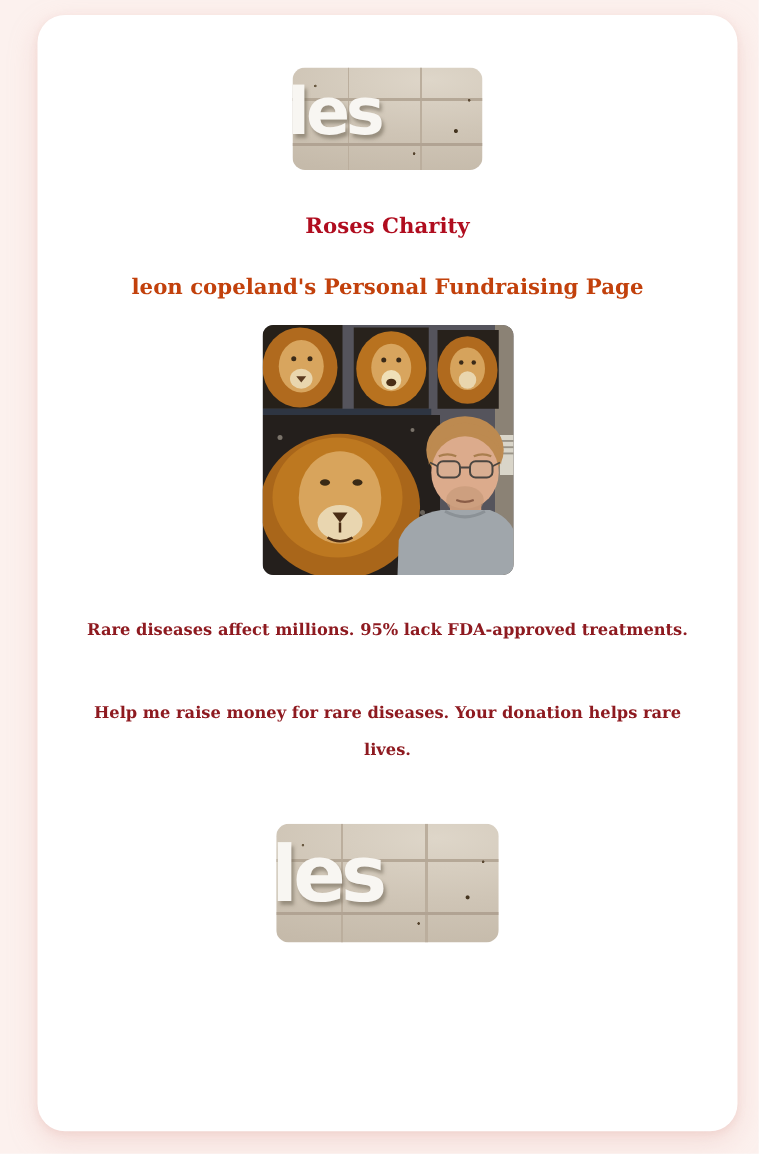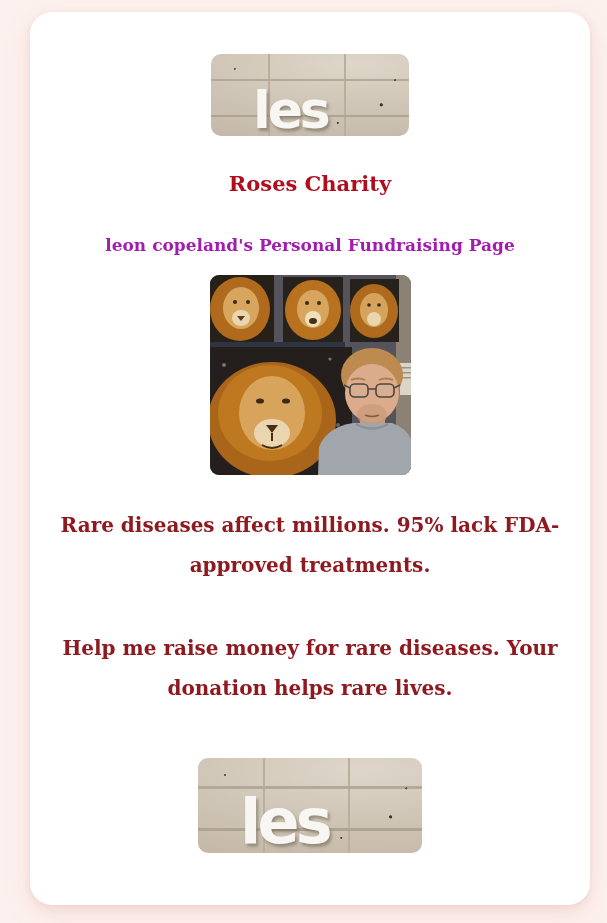--- a/index.html
+++ b/index.html
@@ -13,56 +13,55 @@
     position:absolute;left:30px;top:12px;
     width:560px;height:893px;
     background:#ffffff;
     border-radius:22px;
     box-shadow:0 8px 22px rgba(228,178,172,0.35), 0 2px 6px rgba(228,178,172,0.25);
     display:flex;flex-direction:column;align-items:center;
   }
   
   .logo{
     position:relative;border-radius:10px;overflow:hidden;
-    display:flex;align-items:flex-end;
+    display:flex;align-items:flex-start;
     background-image:
       radial-gradient(3px 3px at 86% 62%, #44341f 40%, transparent 65%),
       radial-gradient(2px 2px at 93% 32%, #5a4832 40%, transparent 65%),
       radial-gradient(2px 2px at 64% 84%, #54422c 40%, transparent 65%),
       radial-gradient(2px 2px at 12% 18%, #6a5a42 40%, transparent 65%),
       linear-gradient(to bottom, transparent 30%, #b5a897 30%, #b5a897 32.5%, transparent 32.5%, transparent 74%, #b1a393 74%, #b1a393 76.5%, transparent 76.5%),
       linear-gradient(to right, transparent 29%, #bbae9d 29%, #bbae9d 30%, transparent 30%, transparent 67%, #bbae9d 67%, #bbae9d 68%, transparent 68%),
       radial-gradient(140% 95% at 72% 12%, #ded6c9 0%, #cfc5b6 55%, #c5baaa 100%);
-    padding-left: 46px;
   }
   .logo-top{width:152px;height:82px;margin-top:42px;}
   .logo-bottom{width:178px;height:95px;margin-top:30px;}
   .logo-text{
     font-family:"DejaVu Sans","Liberation Sans",sans-serif;
     font-weight:bold;color:#f8f6f2;line-height:1;
     letter-spacing:-0.06em;margin-left:-4px;margin-top:10px;
     text-shadow:2px 3px 3px rgba(108,98,82,0.55);
     user-select:none;
   }
   .logo-top .logo-text{font-size:52px;}
   .logo-bottom .logo-text{font-size:62px;}
   
   .eyebrow{margin-top:42px;font-size:16px;font-weight:bold;color:#8e1a20;}
-  .charity-name{margin-top:35px;font-size:21px;font-weight:bold;color:#b00d1f;}
-  .subtitle{margin-top:39px;font-size:17px;font-weight:bold;color:#a21caf;text-align:center;}
+  .charity-name{margin-top:35px;font-size:17px;font-weight:bold;color:#b00d1f;}
+  .subtitle{margin-top:29px;font-size:17px;font-weight:bold;color:#c2410c;text-align:center;}
   
   .photo{
     margin-top:20px;width:201px;height:200px;border-radius:9px;overflow:hidden;
     flex-shrink:0;
   }
   .photo svg{display:block;}
   
   .para{
     max-width:500px;text-align:center;
-    font-size:20px;font-weight:bold;color:#8e1a20;line-height:40px;
+    font-size:13px;font-weight:bold;color:#8e1a20;line-height:30px;
   }
   .para-1{margin-top:30px;}
   .para-2{margin-top:23px;}
   .sponsored{margin-top:12px;font-size:16px;font-weight:bold;color:#4a282a;}
 </style>
 </head>
 <body>
 
 <div class="card">
 

